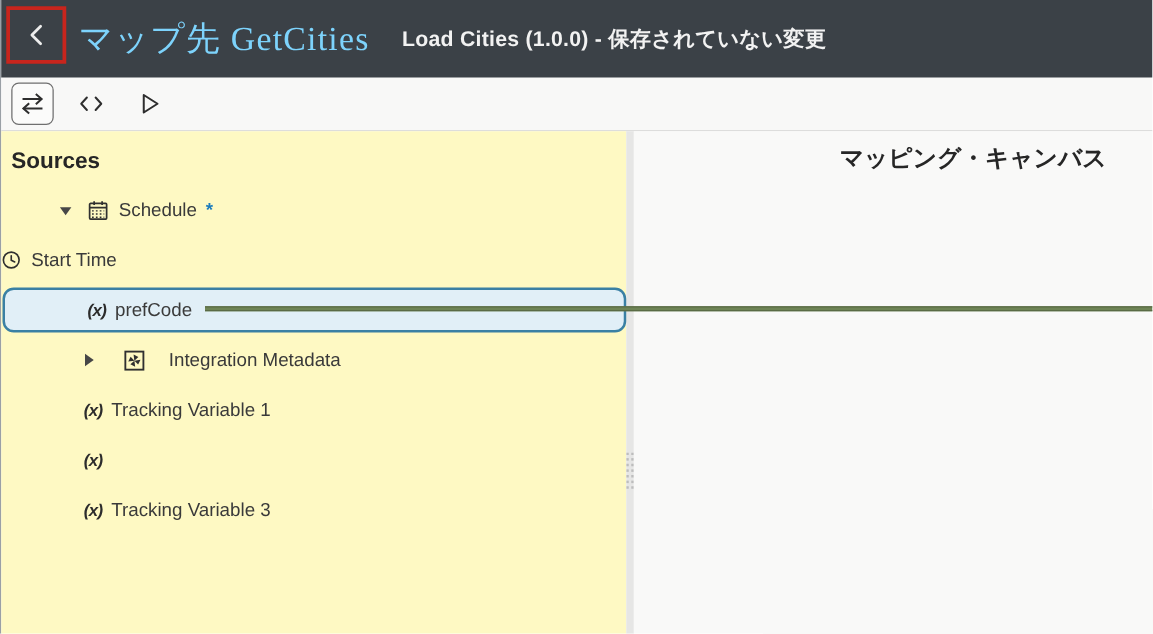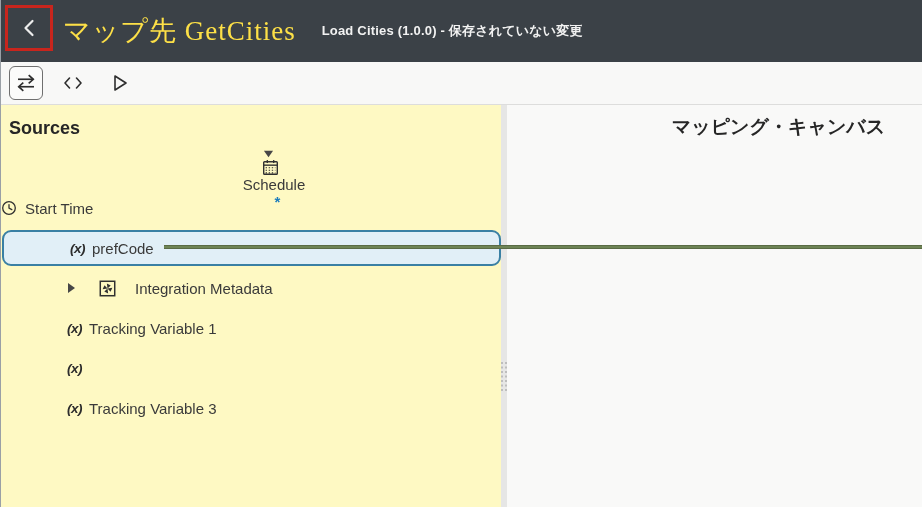--- a/index.html
+++ b/index.html
@@ -16,24 +16,24 @@
     position:absolute; left:4px; top:5px; width:48px; height:46px;
     border:3px solid var(--annotation-red, #c8251d);
     display:flex; align-items:center; justify-content:center;
   }
   .back-btn {
     background:transparent; border:none; cursor:pointer;
     width:100%; height:100%; display:flex; align-items:center; justify-content:center;
   }
   .page-title {
     font-family:"Liberation Serif", serif; font-weight:400;
-    color:#fde047; font-size:27px; margin-left:62px; letter-spacing:1px; white-space:nowrap;
+    color:#7dd3fc; font-size:27px; margin-left:62px; letter-spacing:1px; white-space:nowrap;
   }
   .subtitle {
-    color:#f2f2f2; font-size:13px; font-weight:600; margin-left:26px;
+    color:#f2f2f2; font-size:17px; font-weight:600; margin-left:26px;
     letter-spacing:.2px; white-space:nowrap;
   }
 
   
   .toolbar {
     height:43px; background:var(--toolbar-bg, #f8f8f7);
     border-bottom:1px solid #dddddc;
     display:flex; align-items:center; padding-left:8px;
   }
   .tool-btn {
@@ -66,21 +66,21 @@
   .tree-row {
     height:40px; display:flex; align-items:center; font-size:15px; color:#3a3a3a;
     white-space:nowrap;
   }
   .tree-row .caret { display:flex; width:11px; margin-right:12px; flex:none; }
   .tree-row .node-icon { display:flex; flex:none; margin-right:8px; }
   .var-glyph {
     font-style:italic; font-weight:700; font-size:13.5px; color:#2c2c2c;
     margin-right:7px; letter-spacing:-0.5px; flex:none;
   }
-  .row-schedule { padding-left:46px;flex-direction:column; }
+  .row-schedule { padding-left:46px; }
   .row-starttime { }
   .row-metadata { padding-left:66px;gap:11px; }
   .row-metadata .caret { margin-right:10px; }
   .row-tracking { padding-left:66px; }
   .required-marker { color:var(--asterisk-blue, #1c7cbc); font-weight:700; margin-left:7px; font-size:15px; }
 
   .row-prefcode {
     position:relative; z-index:2;
     height:36px; margin:2px 0 2px 1px; width:499px;
     padding-left:66px;

